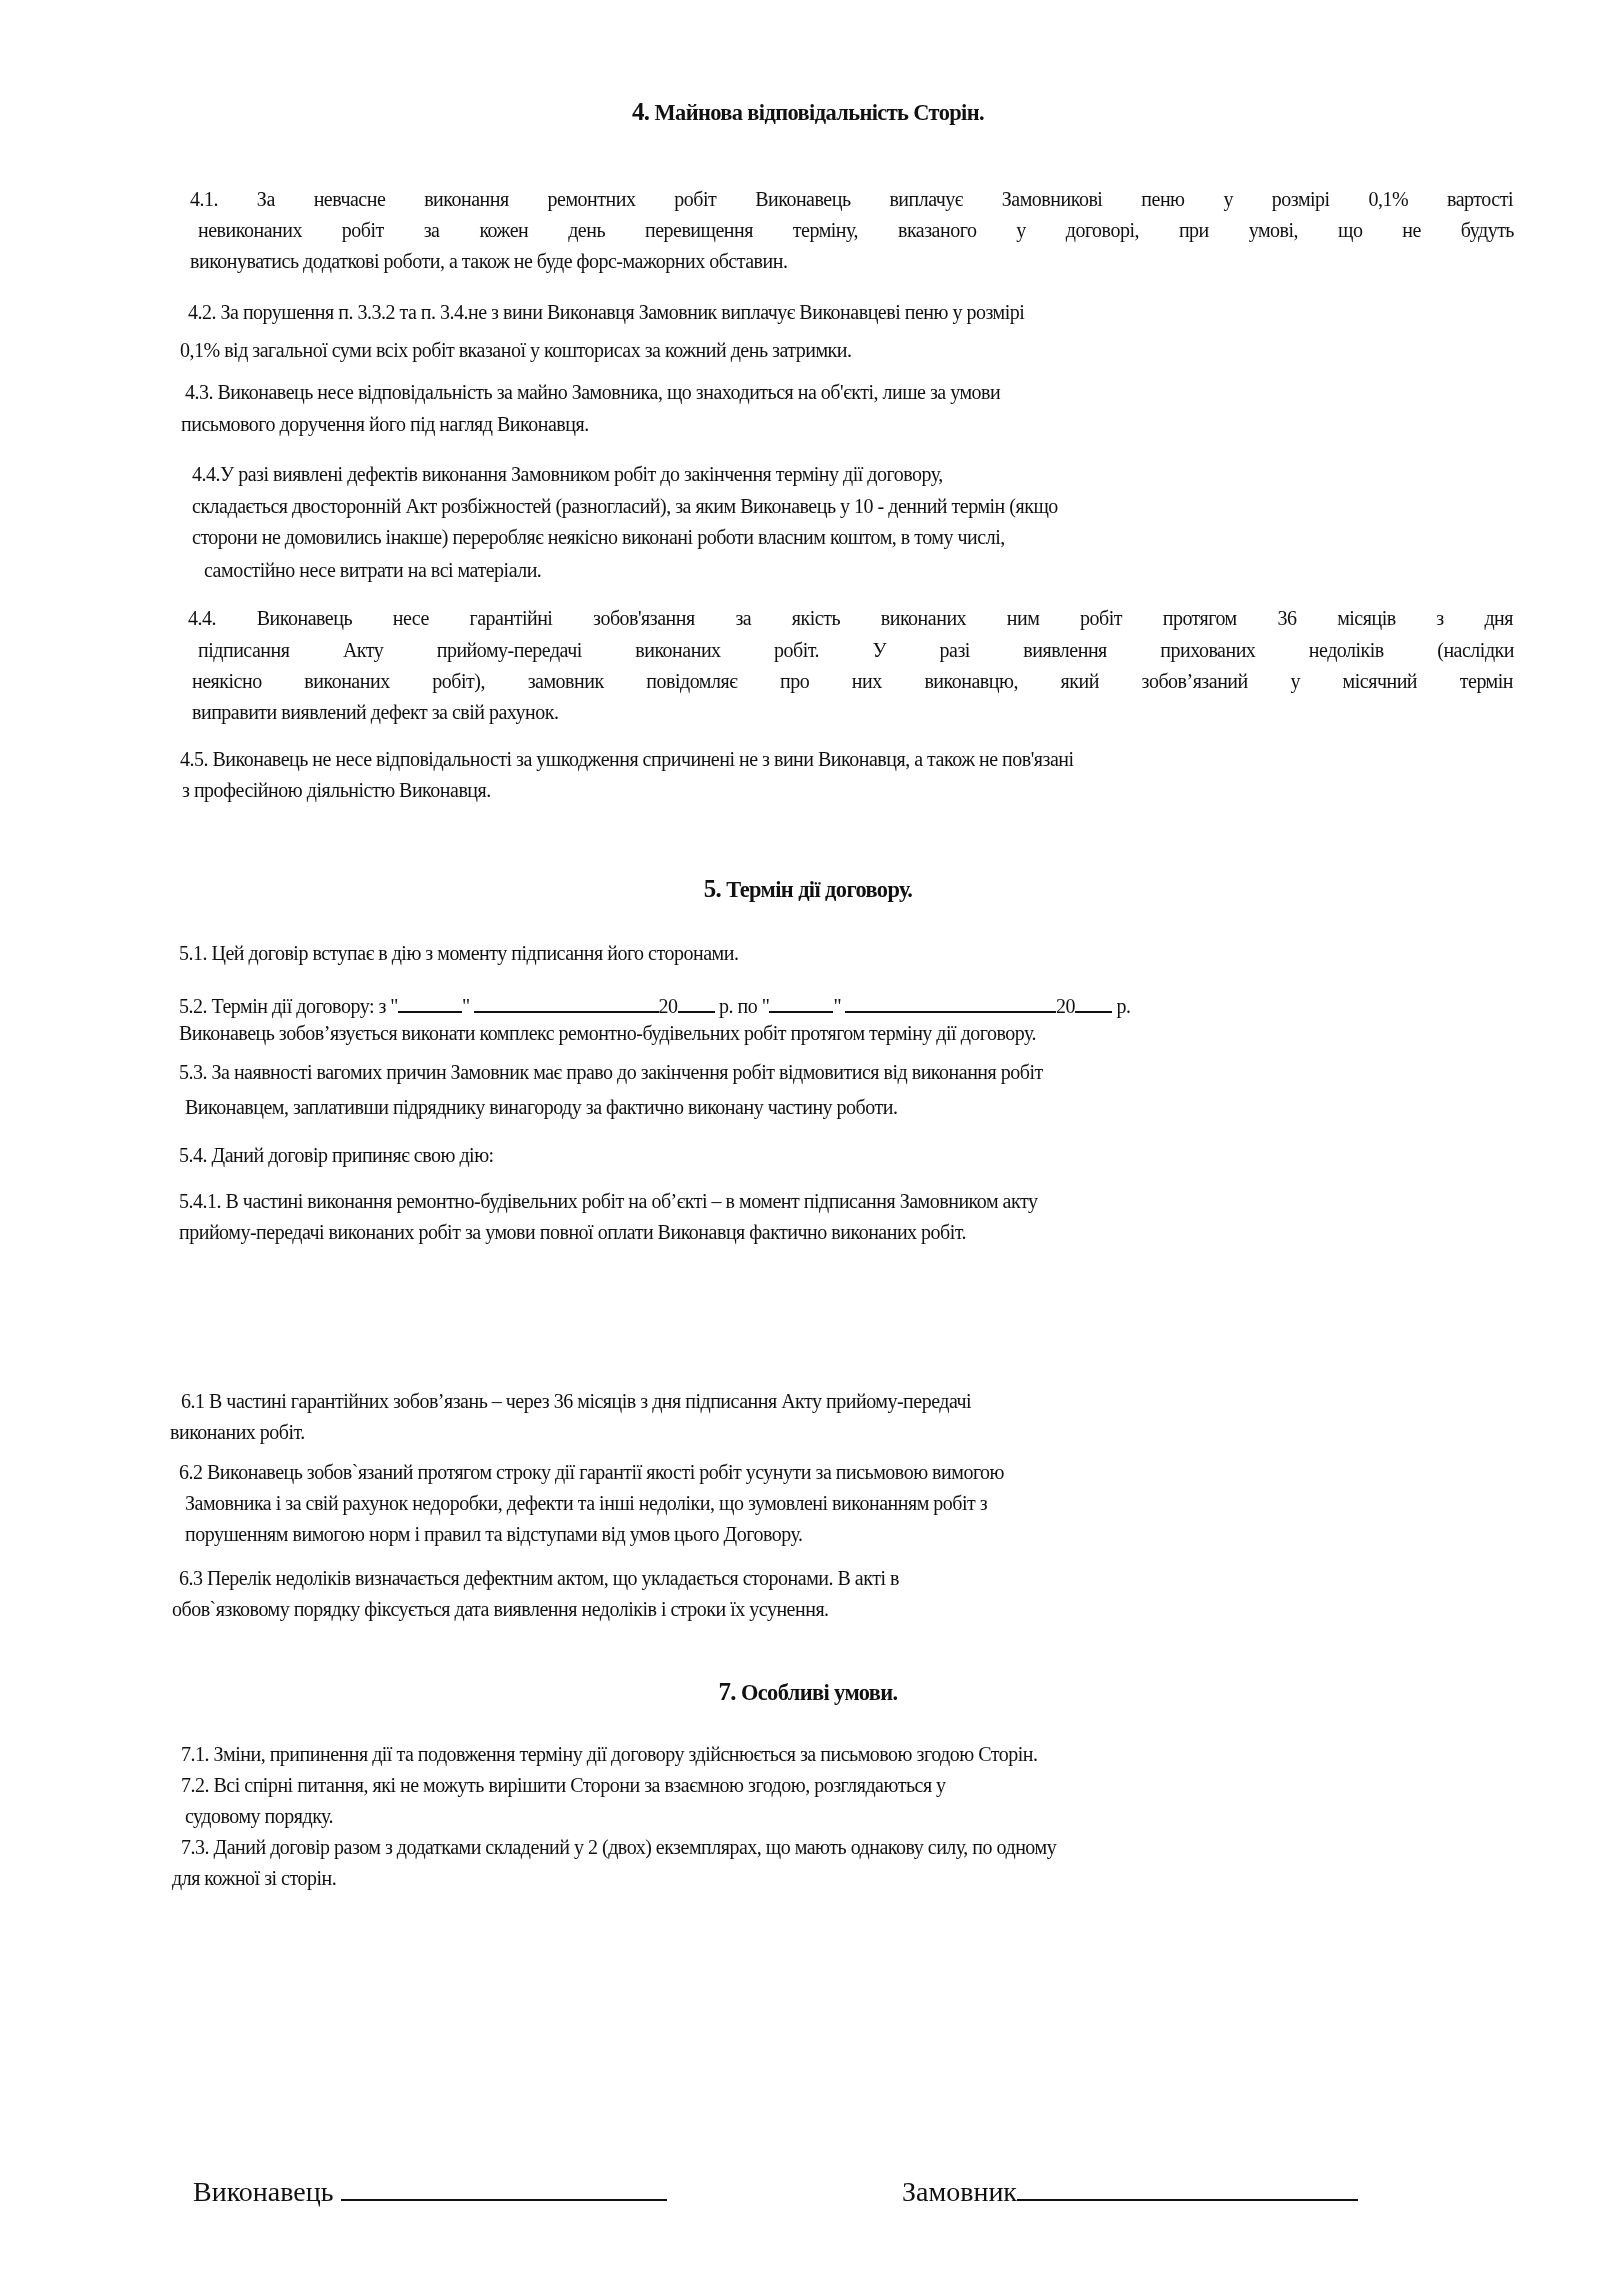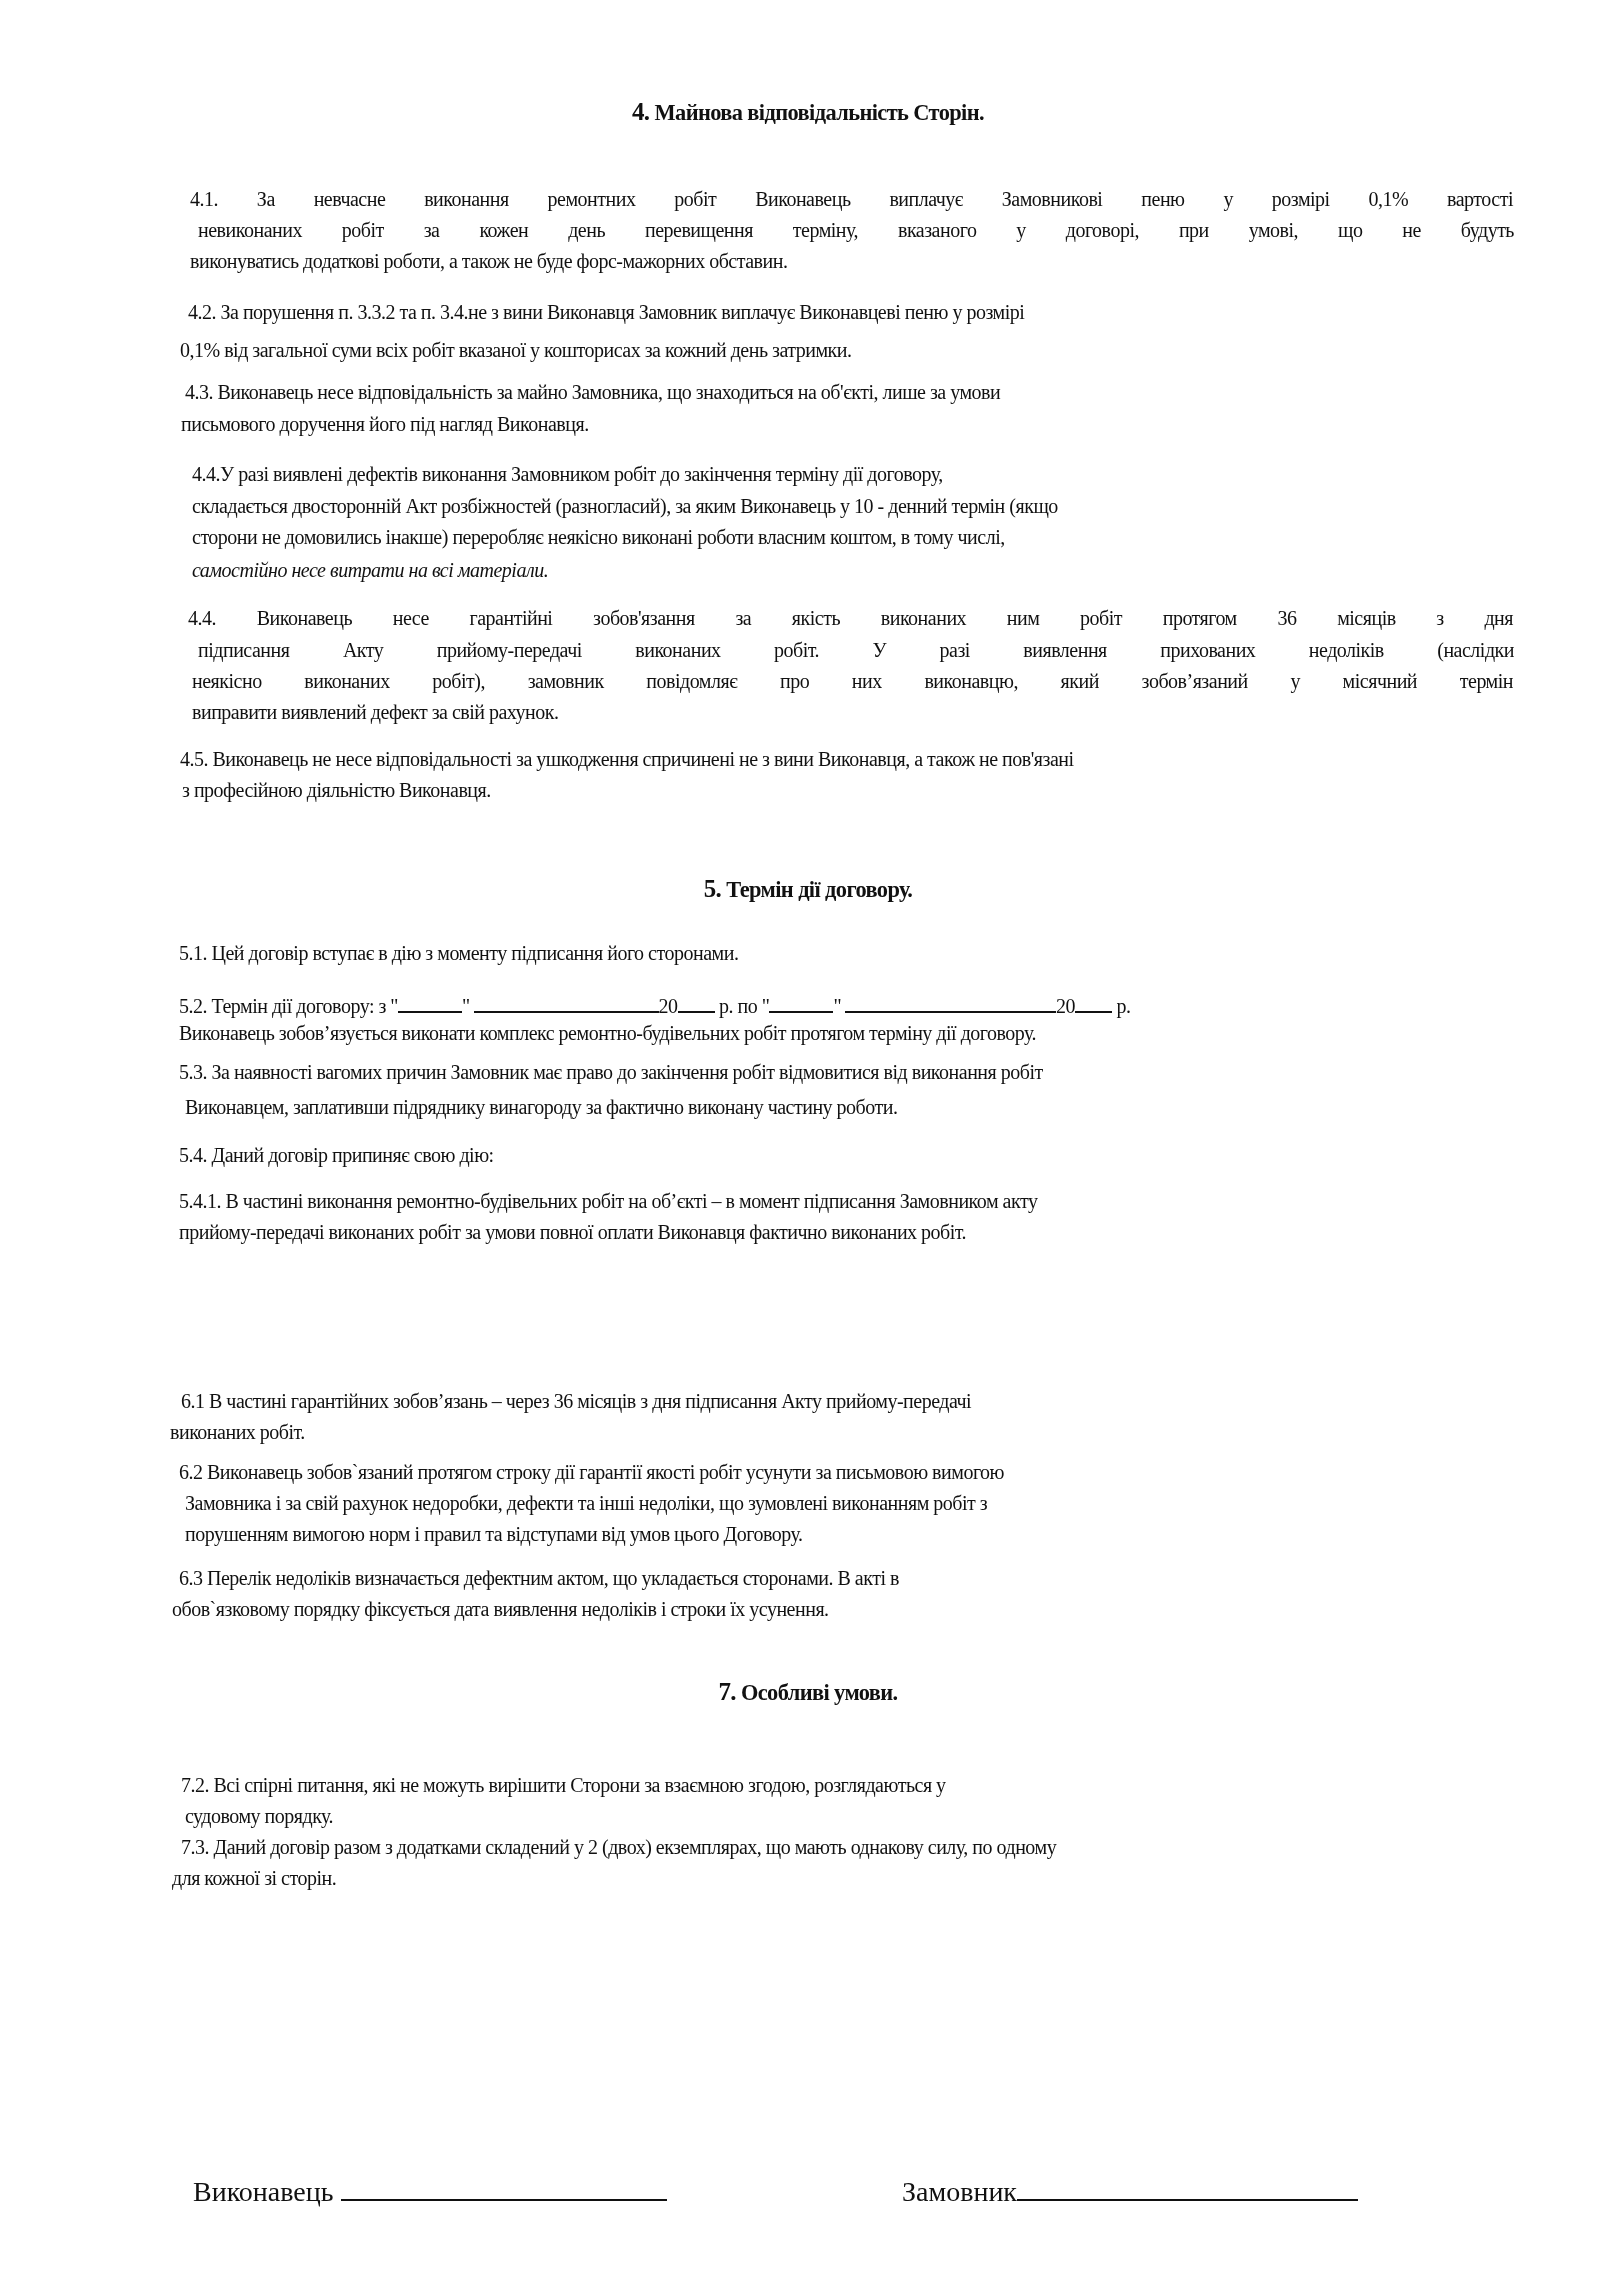--- a/index.html
+++ b/index.html
@@ -29,21 +29,21 @@
 
   <div class="line" style="left:188px; top:269px;">4.2. За порушення п. 3.3.2 та п. 3.4.не з вини Виконавця Замовник виплачує Виконавцеві пеню у розмірі</div>
   <div class="line" style="left:180px; top:307px;">0,1% від загальної суми всіх робіт вказаної у кошторисах за кожний день затримки.</div>
 
   <div class="line" style="left:185px; top:349px;">4.3. Виконавець несе відповідальність за майно Замовника, що знаходиться на об'єкті, лише за умови</div>
   <div class="line" style="left:181px; top:381px;">письмового доручення його під нагляд Виконавця.</div>
 
   <div class="line" style="left:192px; top:431px;">4.4.У разі виявлені дефектів  виконання Замовником робіт до закінчення терміну дії договору,</div>
   <div class="line" style="left:192px; top:463px;">складається двосторонній Акт розбіжностей (разногласий), за яким Виконавець у 10 - денний термін (якщо</div>
   <div class="line" style="left:192px; top:494px;">сторони не домовились інакше) переробляє неякісно виконані роботи власним коштом, в тому числі,</div>
-  <div class="line" style="left:192px; top:527px;font-style:italic;">самостійно несе  витрати на всі матеріали.</div>
+  <div class="line" style="left:204px; top:527px;">самостійно несе  витрати на всі матеріали.</div>
 
   <div class="line just" style="left:188px; top:575px; width:1325px;">4.4. Виконавець несе гарантійні зобов'язання за якість виконаних ним робіт протягом 36 місяців з дня</div>
   <div class="line just" style="left:198px; top:607px; width:1316px;">підписання Акту прийому-передачі виконаних робіт. У разі виявлення прихованих недоліків (наслідки</div>
   <div class="line just" style="left:192px; top:638px; width:1321px;">неякісно виконаних робіт), замовник повідомляє про них виконавцю, який зобов’язаний у місячний термін</div>
   <div class="line" style="left:192px; top:669px;">виправити  виявлений дефект за свій рахунок.</div>
 
   <div class="line" style="left:180px; top:716px;">4.5. Виконавець не несе відповідальності за ушкодження спричинені не з вини Виконавця, а також не пов'язані</div>
   <div class="line" style="left:182px; top:747px;">з професійною діяльністю Виконавця.</div>
 
   <div class="h" style="top:843px;">
@@ -75,20 +75,21 @@
   <div class="line" style="left:185px; top:1491px;">порушенням  вимогою норм і правил та відступами від умов цього Договору.</div>
 
   <div class="line" style="left:179px; top:1535px;">6.3    Перелік недоліків визначається дефектним актом, що укладається сторонами. В акті в</div>
   <div class="line" style="left:172px; top:1566px;">обов`язковому порядку фіксується дата виявлення недоліків і строки їх усунення.</div>
 
   <div class="h" style="top:1646px;">
     <span class="num">7.</span>
     <span>Особливі умови.</span>
   </div>
 
+  <div class="line" style="left:181px; top:1711px;">7.1.  Зміни,  припинення  дії  та  подовження  терміну  дії  договору  здійснюється  за  письмовою  згодою    Сторін.</div>
 
   <div class="line" style="left:181px; top:1742px;">7.2.  Всі  спірні  питання,  які  не  можуть  вирішити  Сторони  за  взаємною  згодою,  розглядаються  у</div>
   <div class="line" style="left:185px; top:1773px;">судовому порядку.</div>
 
   <div class="line" style="left:181px; top:1804px;">7.3. Даний договір разом з додатками складений у 2 (двох) екземплярах, що мають однакову силу, по   одному</div>
   <div class="line" style="left:172px; top:1835px;text-align:center;">для кожної зі сторін.</div>
 
   <div class="sig" style="left:193px; top:2144px;">
     <span>Виконавець</span>
     <span class="sig-line" style="width:326px; height:23.4px;"></span>

